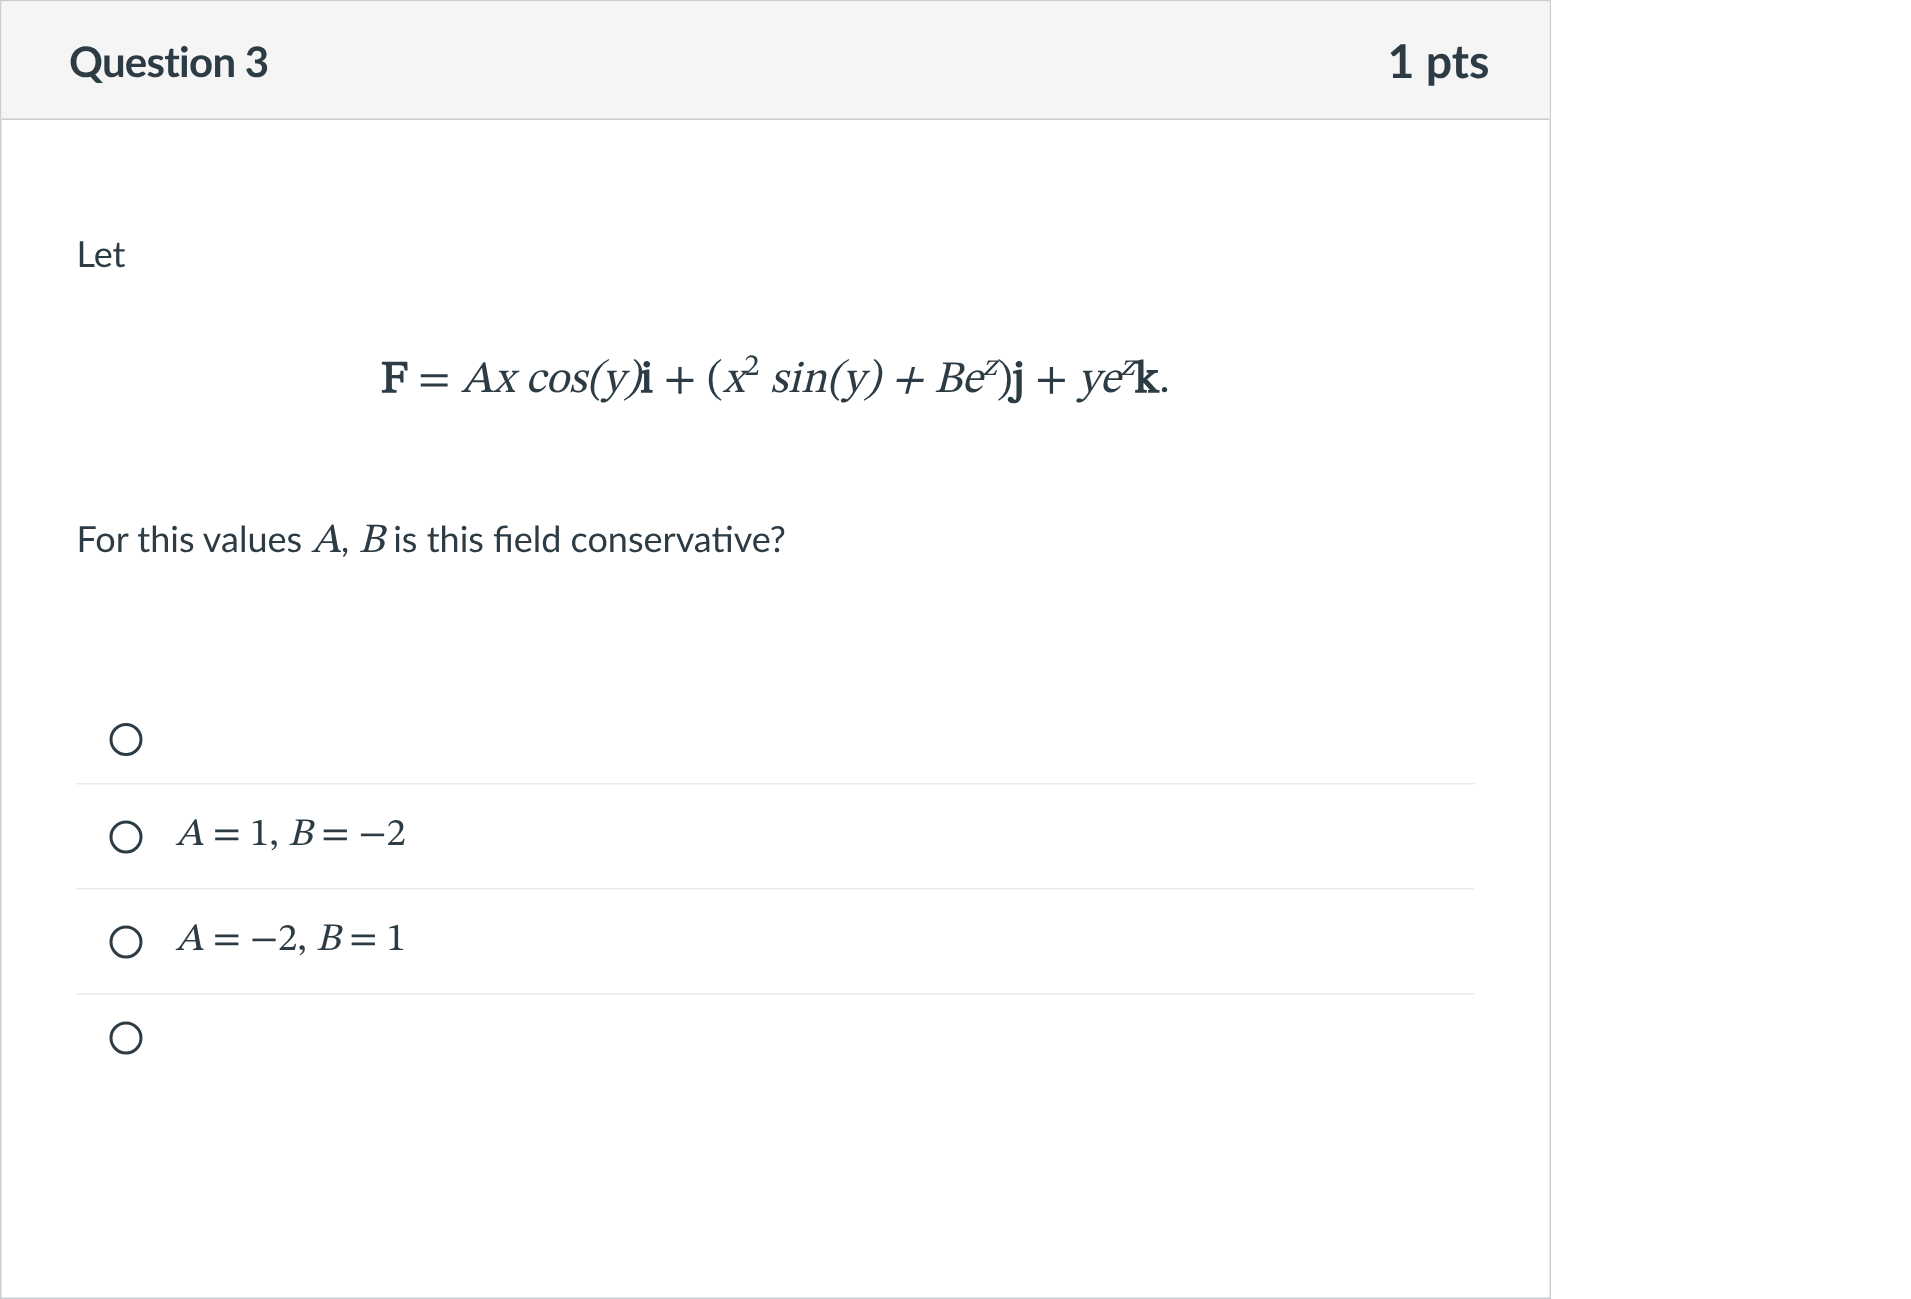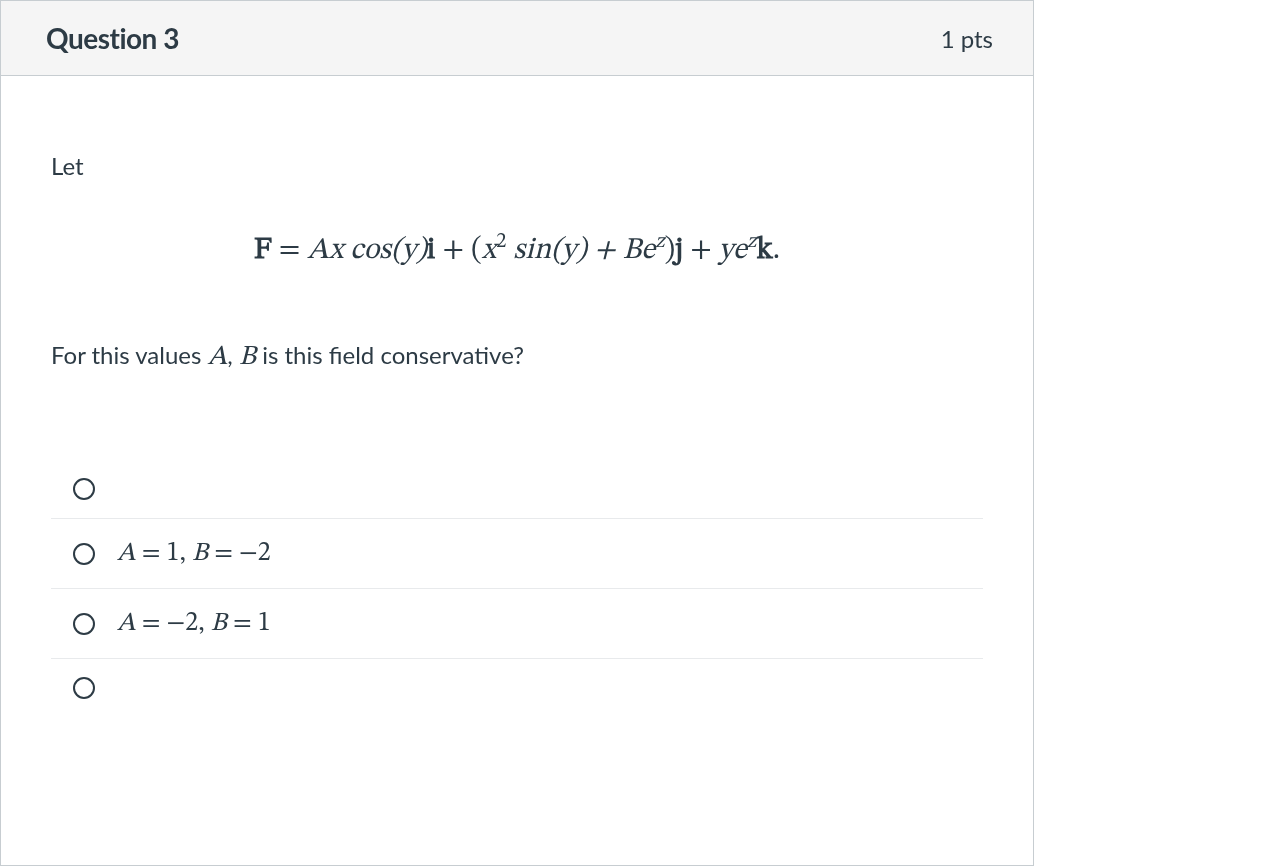--- a/index.html
+++ b/index.html
@@ -28,22 +28,22 @@
     display: flex;
     justify-content: space-between;
     align-items: center;
   }
   .question-title {
     font-weight: 700;
     font-size: 28px;
     letter-spacing: -0.5px;
   }
   .question-points {
-    font-weight: 400;
-    font-size: 24px;
+    font-weight: 700;
+    font-size: 31px;
   }
   .question-body {
     padding: 75px 50px 30px 50px;
     flex: 1;
   }
   .prompt-let {
     font-size: 24px;
     margin-bottom: 55px;
   }
   .equation-line {

